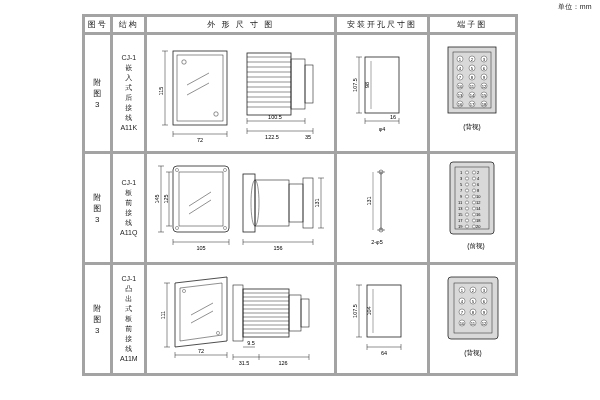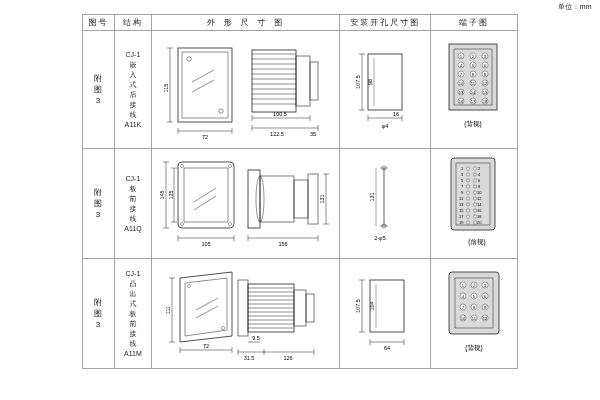--- a/index.html
+++ b/index.html
@@ -1,24 +1,24 @@
 <!DOCTYPE html>
 <html><head>
 <meta charset="utf-8">
 <style>
   html,body{margin:0;padding:0;background:#ffffff;}
   body{width:600px;height:400px;font-family:"Liberation Sans",sans-serif;color:#1a1a1a;overflow:hidden;}
   .page{position:relative;width:600px;height:400px;}
   .unit{position:absolute;right:8px;top:2px;font-size:7px;letter-spacing:.3px;}
   table.main{position:absolute;left:82px;top:14px;border-collapse:collapse;width:436px;}
-  table.main th, table.main td{border:1px solid #a3a3a3;padding:0;}
+  table.main th, table.main td{border:3px solid #a3a3a3;padding:0;}
   table.main th{font-size:8px;font-weight:normal;height:15px;letter-spacing:2px;}
   .col-no{width:34px;}
   .col-struct{width:38px;}
-  .col-dim{width:188px;font-family:Liberation Mono, monospace;}
+  .col-dim{width:188px;}
   .col-hole{width:90px;}
   .col-term{width:86px;}
   td.cell{vertical-align:middle;text-align:center;position:relative;}
   .row1{height:118px;}
   .row2{height:110px;}
   .row3{height:110px;}
   .vtext{font-size:8px;line-height:11px;letter-spacing:1px;}
   .vtext .big{display:block;}
   .struct{font-size:7px;line-height:10px;}
   .struct .code{display:block;}

